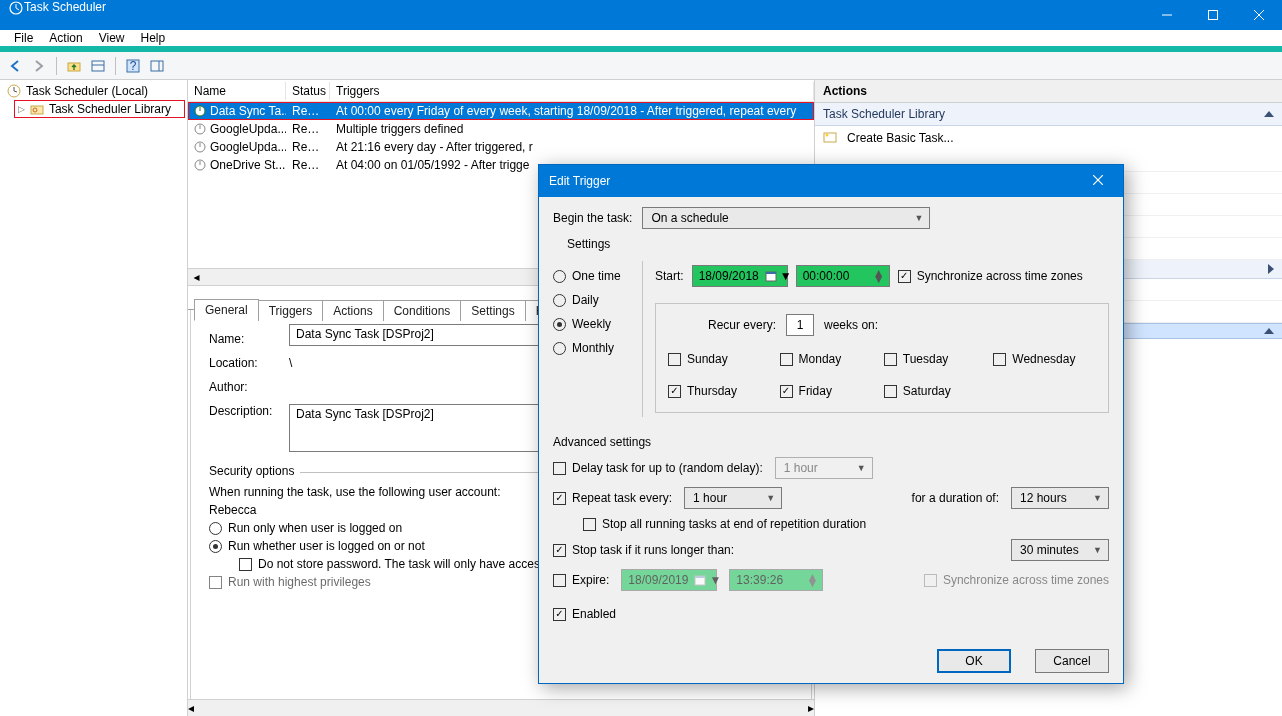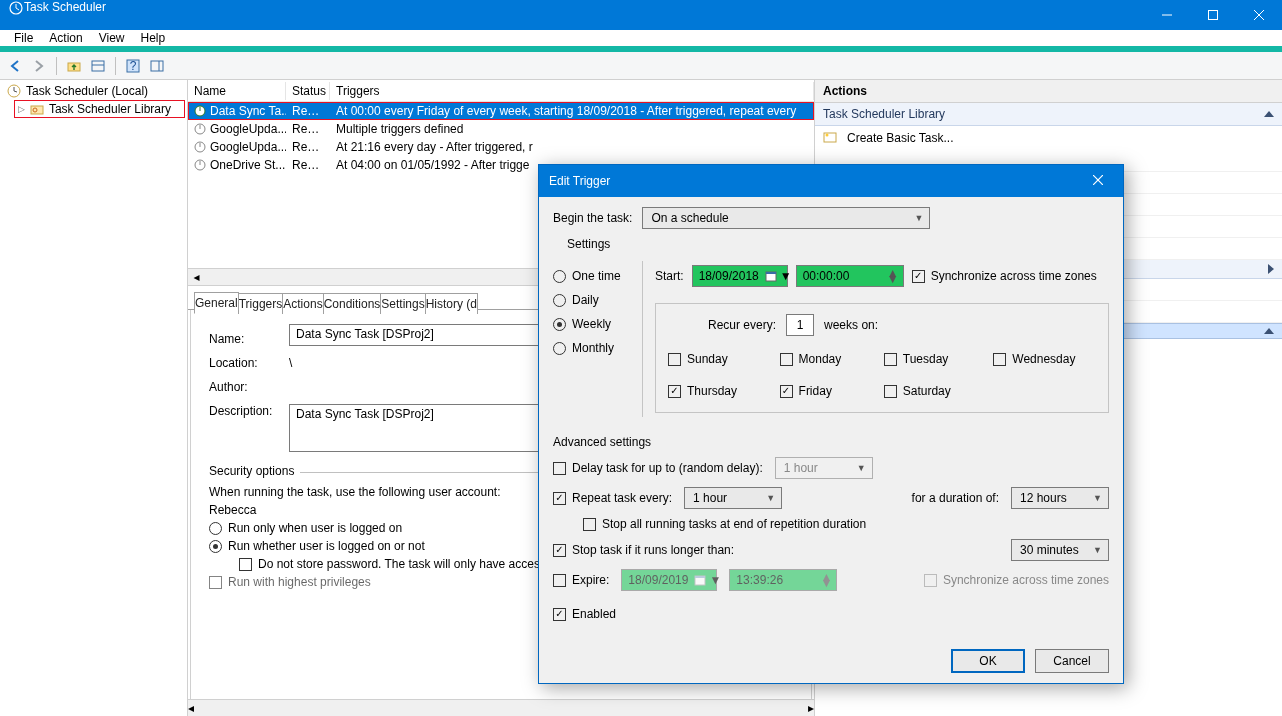--- a/index.html
+++ b/index.html
@@ -43,21 +43,21 @@
 .task-row .c { overflow:hidden; text-overflow:ellipsis; padding:0 6px; }
 .task-row .c.n { width:98px; display:flex; align-items:center; gap:4px; }
 .task-row .c.s { width:44px; }
 .task-row .c.t { flex:1; }
 .tl-hscroll { position:absolute; bottom:0; left:0; right:0; height:17px; background:#f0f0f0; border-top:1px solid #d0d0d0; display:flex; align-items:center; }
 .tl-hscroll .arrow { width:17px; height:17px; display:flex; align-items:center; justify-content:center; background:#f0f0f0; }
 
 
 .details { flex:1; border-top:1px solid #d0d0d0; display:flex; flex-direction:column; overflow:hidden; position:relative; }
 .tabs { display:flex; padding-left:6px; height:24px; align-items:flex-end; background:#fff; border-bottom:1px solid #a0a0a0; }
-.tab { padding:3px 0; border:1px solid #a0a0a0; border-bottom:none; background:#fff; margin-right:-1px; position:relative; top:5px; color:#222; }
+.tab { padding:3px 10px; border:1px solid #a0a0a0; border-bottom:none; background:#fff; margin-right:-1px; position:relative; top:12px; color:#222; }
 .tab.active { background:#fff; border-bottom:1px solid #fff; }
 .tab-body { padding:14px 18px; flex:1; overflow:hidden; border:1px solid #d0d0d0; border-top:none; margin:0 2px; }
 .form-row { display:flex; align-items:flex-end; margin-bottom:10px; gap:14px; }
 .form-row label { width:66px; }
 .text-input { flex:1; border:1px solid #7a7a7a; height:22px; padding:2px 6px; background:#fff; }
 .text-input.big { height:48px; }
 
 .sec-opts { margin-top:32px; }
 .fieldset-top { border-top:1px solid #c0c0c0; position:relative; padding-top:12px; margin-top:20px; }
 .fieldset-top .legend { position:absolute; top:-9px; left:0; background:#fff; padding-right:6px; }
@@ -91,36 +91,36 @@
 .settings-label { margin:2px 0 10px 14px; }
 
 .settings-box { display:flex; gap:12px; margin-bottom:14px; }
 .freq-col { width:90px; border-right:1px solid #c4c4c4; padding-top:4px; }
 .freq-col .radio { margin-bottom:10px; }
 
 .sched-col { flex:1; padding:4px 0; }
 .start-row { display:flex; align-items:center; gap:8px; margin-bottom:16px; }
 .date-input, .time-input { border:1px solid #7a7a7a; background:#22c55e; height:22px; display:flex; align-items:center; padding:0 4px 0 6px; gap:6px; }
 .date-input { width:96px; justify-content:space-between; }
-.time-input { width:108px; justify-content:space-between; }
+.time-input { width:94px; justify-content:space-between; }
 .spin { display:flex; flex-direction:column; font-size:7px; line-height:6px; color:#555; }
 .recur-box { border:1px solid #c4c4c4; padding:10px 12px; }
 .recur-top { display:flex; align-items:center; gap:10px; margin-bottom:12px;margin-left:40px; }
 .num-input { width:28px; height:22px; border:1px solid #7a7a7a; background:#fff; text-align:center; display:flex; align-items:center; justify-content:center; }
 .days-grid { display:grid; grid-template-columns:repeat(4, auto); row-gap:10px; column-gap:22px; }
 
 .adv-label { margin:4px 0 8px 0; }
 .adv-row { display:flex; align-items:center; gap:12px; margin-bottom:8px; }
 .adv-row .check { margin:0; }
 .combo.sm { width:98px; height:22px; }
 .combo.disabled { background:#f0f0f0; color:#888; border-color:#b0b0b0; }
 .indent { margin-left:30px; }
 .muted { color:#888; }
 
-.dlg-buttons { display:flex; justify-content:flex-end; gap:10px; padding:10px 14px; }
+.dlg-buttons { display:flex; justify-content:flex-end; gap:24px; padding:10px 14px; }
 .btn { width:74px; height:24px; border:1px solid #7a7a7a; background:#e9e9e9; display:flex; align-items:center; justify-content:center; }
 .btn.primary { border:2px solid #0067c0; }
 
 .triangle-up { width:0; height:0; border-left:5px solid transparent; border-right:5px solid transparent; border-bottom:6px solid #3b5173; }
 .chev-right { width:0; height:0; border-top:5px solid transparent; border-bottom:5px solid transparent; border-left:6px solid #3b5173; }
 </style>
 </head>
 <body>
 
 <div class="titlebar">

